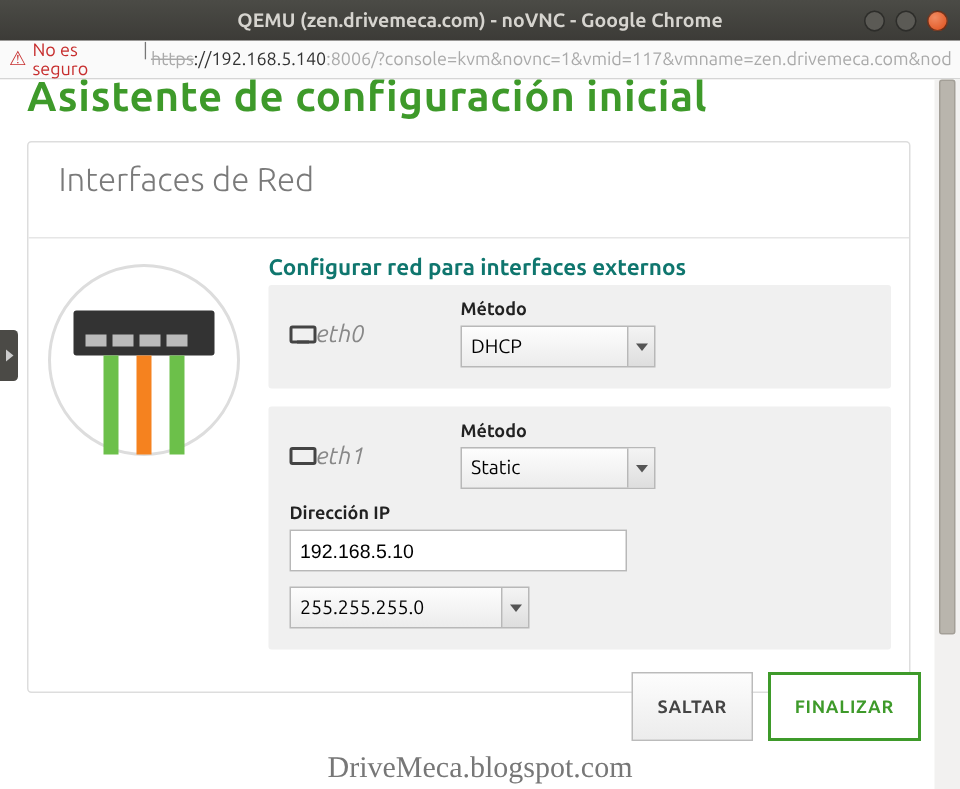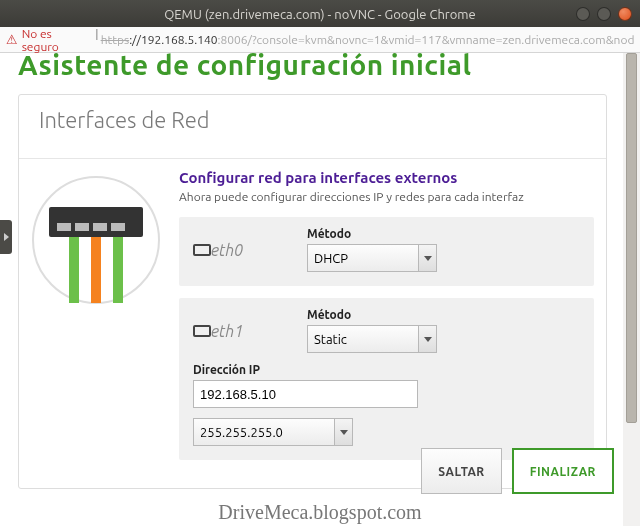--- a/index.html
+++ b/index.html
@@ -1,19 +1,19 @@
 <!DOCTYPE html>
 <html><head>
 <meta charset="utf-8">
 <style>
   * { box-sizing: border-box; }
   html, body { margin:0; padding:0; width:640px; height:526px; font-family:"Ubuntu","DejaVu Sans",Arial,sans-serif; background:#f2f1f0; overflow:hidden; }
   
   .titlebar { height:27px; background:linear-gradient(#4b4b46,#3c3b37); display:flex; align-items:center; padding:0 8px; color:#ddd; font-size:13px; position:relative; }
-  .titlebar .t-title { flex:1; text-align:center; font-weight:normal; color:#d6d4cf; }
+  .titlebar .t-title { flex:1; text-align:center; font-weight:bold; color:#d6d4cf; }
   .win-btns { display:flex; gap:7px; position:absolute; right:8px; }
   .win-btn { width:14px; height:14px; border-radius:50%; border:1px solid rgba(0,0,0,.5); }
   .win-min { background:#5b5a55; }
   .win-max { background:#5b5a55; }
   .win-close { background:radial-gradient(circle at 35% 30%, #f08b62, #df4f1b); }
   
   .addr { height:26px; background:#fafafa; border-bottom:1px solid #d5d5d5; display:flex; align-items:center; font-size:12px; padding:0 6px; color:#777;}
   .addr .warn-ico { color:#c72f2f; margin-right:4px; font-size:13px;}
   .addr .warn-txt { color:#c72f2f; margin-right:6px; }
   .addr .proto { text-decoration:line-through; color:#aaa; }
@@ -25,21 +25,21 @@
   .scrollbar { position:absolute; right:0; top:0; width:17px; height:100%; background:#f2f1f0; }
   .scrollbar .thumb { position:absolute; left:3px; right:3px; top:0; height:370px; background:#b9b5ad; border:1px solid #a39f97; border-radius:2px;}
   .side-tab { position:absolute; left:0; top:167px; width:12px; height:34px; background:#4b4a46; border-radius:0 3px 3px 0; z-index:10; display:flex; align-items:center; justify-content:center;}
   .side-tab .dot { width:0;height:0;border-top:4px solid transparent;border-bottom:4px solid transparent;border-left:5px solid #ccc;}
   .wizard-title { color:#3e9a2a; font-size:28px; font-weight:bold; padding:0 18px; letter-spacing:.5px; margin-top:-4px;}
   .card { margin:14px 16px 0 18px; border:1px solid #ddd; border-radius:3px; background:#fff; }
   .card-hd { font-size:22px; font-weight:300; color:#7a7a7a; padding:12px 20px 26px; border-bottom:1px solid #e6e6e6;}
   .card-bd { display:flex; padding:10px 12px 16px 12px; gap:18px;}
   .icon-col { width:130px; flex:none; padding-top:6px;}
   .frm-col { flex:1;}
-  .sec-title { font-weight:bold; font-size:15px; color:#4c1d95; margin-bottom:4px;}
+  .sec-title { font-weight:bold; font-size:15px; color:#0f766e; margin-bottom:4px;}
   .sec-sub  { font-size:12px; color:#555; margin-bottom:14px;}
   .iface-panel { background:#f0f0f0; border-radius:2px; padding:10px 14px 14px; margin-bottom:12px;}
   .iface-row1 { display:flex; align-items:center; gap:18px; }
   .iface-name-wrap { display:flex; align-items:center; gap:0; width:96px;font-style:italic;}
   .nic-ico { width:18px; height:12px; border:2px solid #444; border-radius:2px; position:relative;}
   .nic-ico::after { content:""; position:absolute; left:3px; right:3px; bottom:-2px; height:2px; background:#444;}
   .iface-name { color:#888; font-size:16px;}
   .fld-block { }
   .fld-label { font-weight:bold; font-size:12px; margin-bottom:4px; color:#222;}
   .select, .txt-input { height:28px; border:1px solid #b8b8b8; background:linear-gradient(#fdfdfd,#ececec); font-size:13px; padding:0 6px; }
@@ -98,21 +98,20 @@
             <rect x="62" y="48" width="14" height="8" fill="#bbbbbb"></rect>
             <rect x="80" y="48" width="14" height="8" fill="#bbbbbb"></rect>
             <rect x="38" y="62" width="10" height="66" fill="#6cc04a"></rect>
             <rect x="60" y="62" width="10" height="66" fill="#f5821f"></rect>
             <rect x="82" y="62" width="10" height="66" fill="#6cc04a"></rect>
           </svg>
         </div>
 
         <div class="frm-col">
           <div class="sec-title">Configurar red para interfaces externos</div>
-          <div class="sec-sub">Ahora puede configurar direcciones IP y redes para cada interfaz</div>
 
           <div class="iface-panel">
             <div class="iface-row1">
               <div class="iface-name-wrap">
                 <div class="nic-ico"></div>
                 <div class="iface-name">eth0</div>
               </div>
               <div class="fld-block">
                 <div class="fld-label">Método</div>
                 <div class="select">

